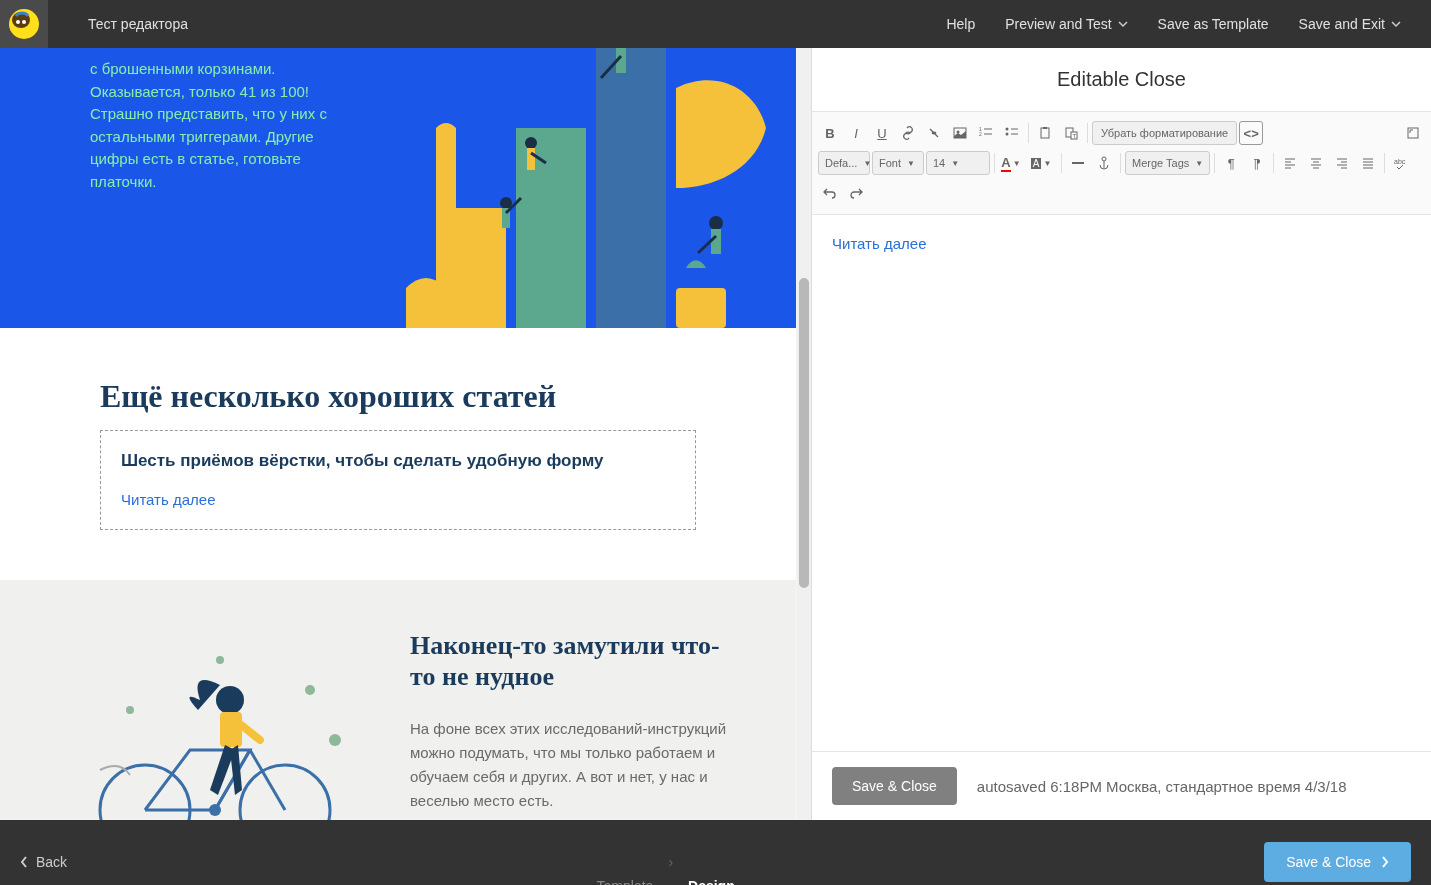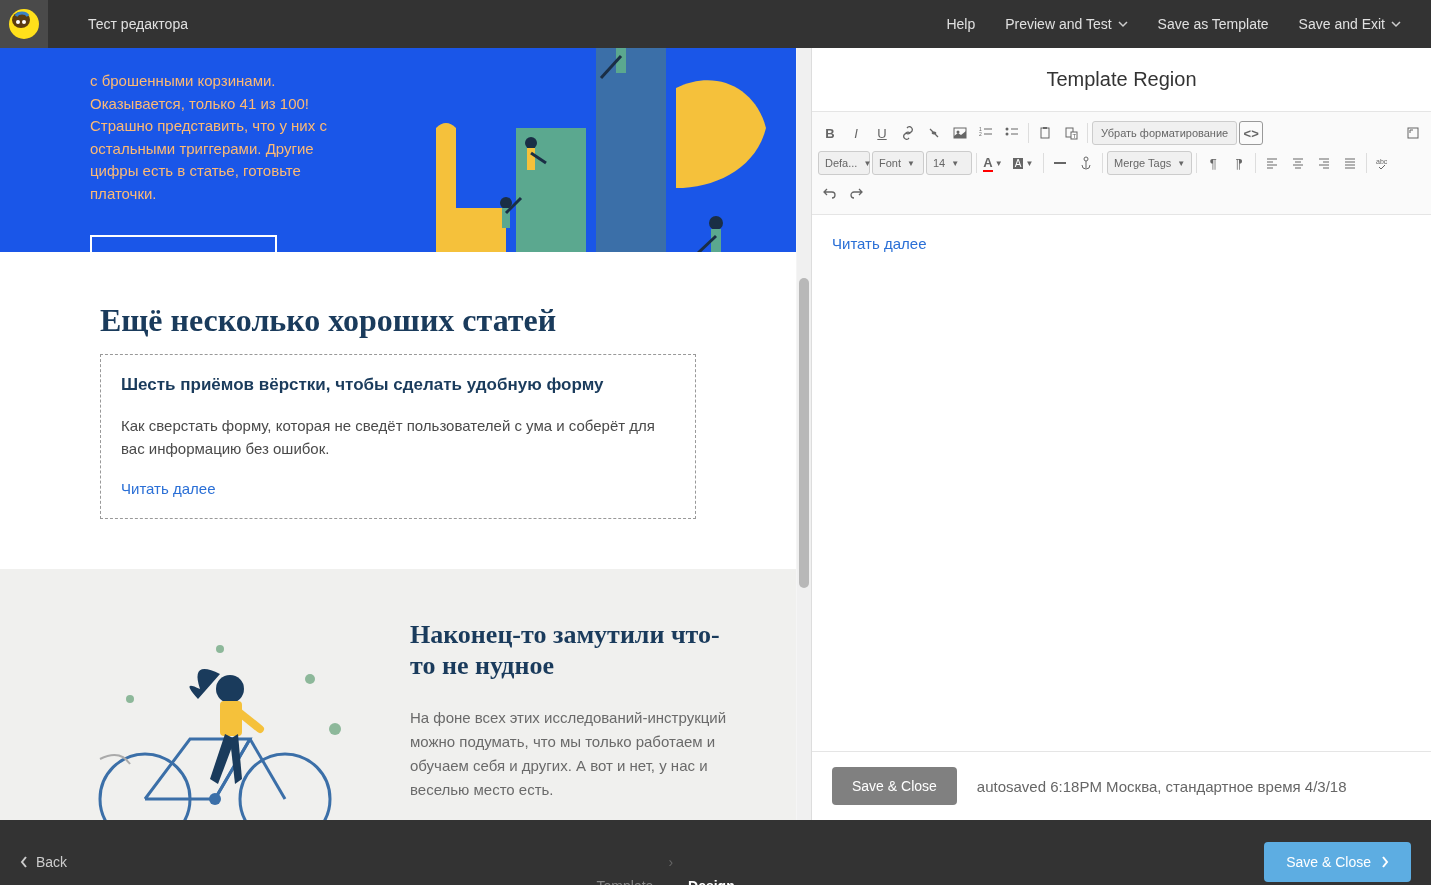--- a/index.html
+++ b/index.html
@@ -11,21 +11,21 @@
 .top-menu { display: flex; gap: 30px; padding-right: 30px; }
 .top-menu-item { cursor: pointer; display: flex; align-items: center; gap: 6px; }
 .chev-down { width: 10px; height: 10px; }
 
 .main { display: flex; height: 772px; }
 .preview { flex: 1; background: #f5f5f5; position: relative; overflow: hidden; }
 .preview-inner { width: 796px; height: 100%; background: #fff; position: relative; overflow: hidden; }
 .v-scroll { position: absolute; right: 0; top: 0; width: 14px; height: 100%; background: #f0f0f0; }
 .v-thumb { position: absolute; right: 2px; top: 230px; width: 10px; height: 310px; background: #b8b8b8; border-radius: 5px; }
 
-.blue-block { background: #1a56e8; color: #fdba74; padding: 12px 0 40px 0; position: relative; height: 204px; overflow: hidden; }
+.blue-block { background: #1a56e8; color: #86efac; padding: 0 0 40px 0; position: relative; height: 280px; overflow: hidden; }
 .blue-text { padding: 10px 40px 0 90px; width: 380px; font-size: 15px; line-height: 1.5; }
 .read-btn { border: 2px solid #fff; padding: 14px 60px; display: inline-block; margin: 30px 0 0 90px; font-size: 15px; letter-spacing: 1px; }
 .illus1 { position: absolute; right: 20px; top: -40px; width: 400px; height: 320px; }
 
 .articles { padding: 50px 100px; }
 .articles h2 { font-family: Georgia, serif; font-size: 32px; color: #1a3b5c; margin-bottom: 15px; }
 .article-card { border: 1px dashed #999; padding: 20px; }
 .article-card h3 { font-size: 17px; color: #1a3b5c; margin-bottom: 20px; }
 .article-card p { font-size: 15px; color: #4a4a4a; line-height: 1.5; margin-bottom: 20px; }
 .article-card a { color: #2a6fd6; font-size: 15px; text-decoration: none; }
@@ -118,28 +118,26 @@
           <line x1="245" y1="48" x2="225" y2="70" stroke="#1a2e45" stroke-width="3"></line>
           <circle cx="340" cy="215" r="7" fill="#1a2e45"></circle>
           <rect x="335" y="221" width="10" height="25" fill="#5ba88f"></rect>
           <line x1="340" y1="228" x2="322" y2="245" stroke="#1a2e45" stroke-width="3"></line>
           <path d="M310 260 C 315 250, 325 250, 330 260" fill="#5ba88f"></path>
           <path d="M60 200 L 60 120 Q 70 110, 80 120 L 80 200 Z" fill="#f5c13b"></path>
           <path d="M30 280 Q 50 260, 70 280 L 70 320 L 30 320 Z" fill="#f5c13b"></path>
           <rect x="300" y="280" width="50" height="40" fill="#f5c13b" rx="4"></rect>
         </svg>
         <div class="blue-text">с брошенными корзинами. Оказывается, только 41 из 100! Страшно представить, что у них с остальными триггерами. Другие цифры есть в статье, готовьте платочки.</div>
-        <div class="read-btn">ЧИТАТЬ</div>
       </div>
 
       <div class="articles">
         <h2>Ещё несколько хороших статей</h2>
         <div class="article-card">
           <h3>Шесть приёмов вёрстки, чтобы сделать удобную форму</h3>
-          <p>Как сверстать форму, которая не сведёт пользователей с ума и соберёт для вас информацию без ошибок.</p>
           <a>Читать далее</a>
         </div>
       </div>
 
       <div class="bottom-block">
         <svg class="illus2" viewBox="0 0 310 230">
           <circle cx="85" cy="180" r="45" fill="none" stroke="#3b6fa8" stroke-width="3"></circle>
           <circle cx="225" cy="180" r="45" fill="none" stroke="#3b6fa8" stroke-width="3"></circle>
           <path d="M85 180 L 155 180 L 190 120 L 130 120 L 85 180" fill="none" stroke="#3b6fa8" stroke-width="3"></path>
           <line x1="155" y1="180" x2="190" y2="120" stroke="#3b6fa8" stroke-width="3"></line>
@@ -163,21 +161,21 @@
 
         </div>
       </div>
     </div>
     <div class="v-scroll">
       <div class="v-thumb"></div>
     </div>
   </div>
 
   <div class="editor">
-    <div class="editor-title">Template Region</div>
+    <div class="editor-title">Editable Close</div>
     <div class="toolbar">
       <div class="toolbar-row">
         <div class="tb-btn bold">B</div>
         <div class="tb-btn italic">I</div>
         <div class="tb-btn underline">U</div>
         <div class="tb-btn">
             <svg width="14" height="14" viewBox="0 0 14 14">
               <path d="M5 7a3 3 0 0 0 4 0l2-2a3 3 0 0 0-4-4L6 2M9 7a3 3 0 0 0-4 0l-2 2a3 3 0 0 0 4 4l1-1" stroke="#666" stroke-width="1.3" fill="none"></path>
             </svg>
           </div>
@@ -236,21 +234,21 @@
       </div>
       <div class="toolbar-row">
         <div class="tb-select" style="width:52px">
             <span>Defa...</span>
             <span class="caret">▼</span>
           </div>
         <div class="tb-select" style="width:52px">
             <span>Font</span>
             <span class="caret">▼</span>
           </div>
-        <div class="tb-select" style="width:46px">
+        <div class="tb-select" style="width:64px">
             <span>14</span>
             <span class="caret">▼</span>
           </div>
         <div class="tb-sep"></div>
         <div class="tb-btn">
             <span style="border-bottom:2px solid red;font-weight:bold;">A</span>
             <span class="caret">▼</span>
           </div>
         <div class="tb-btn" style="width:32px">
             <span style="background:#666;color:#fff;padding:0 2px;font-size:10px;">A</span>

